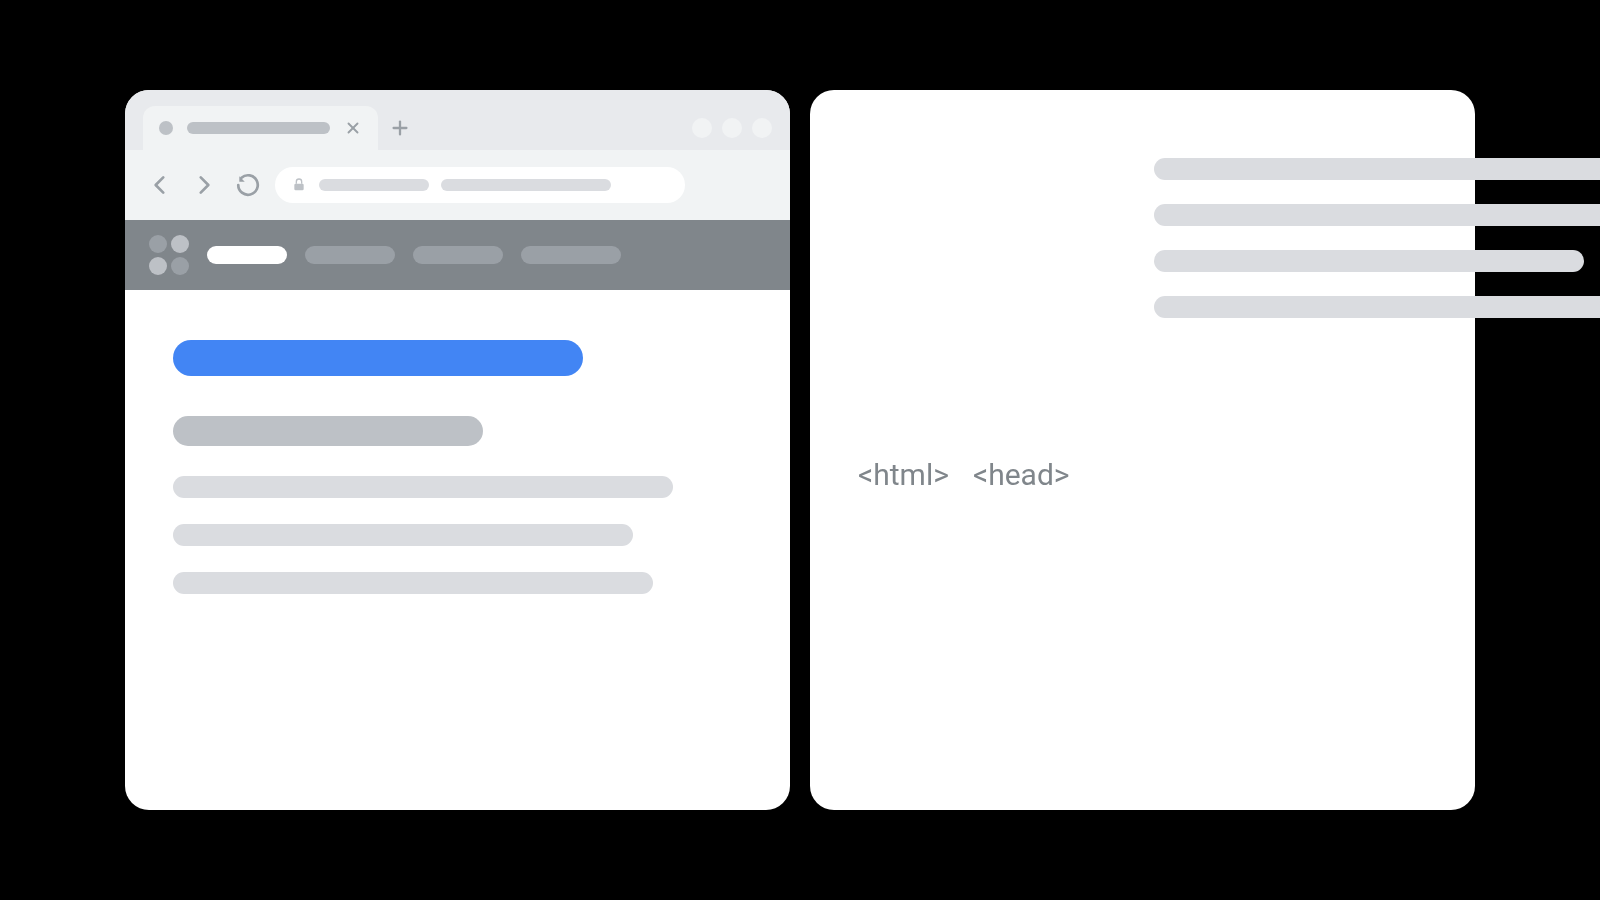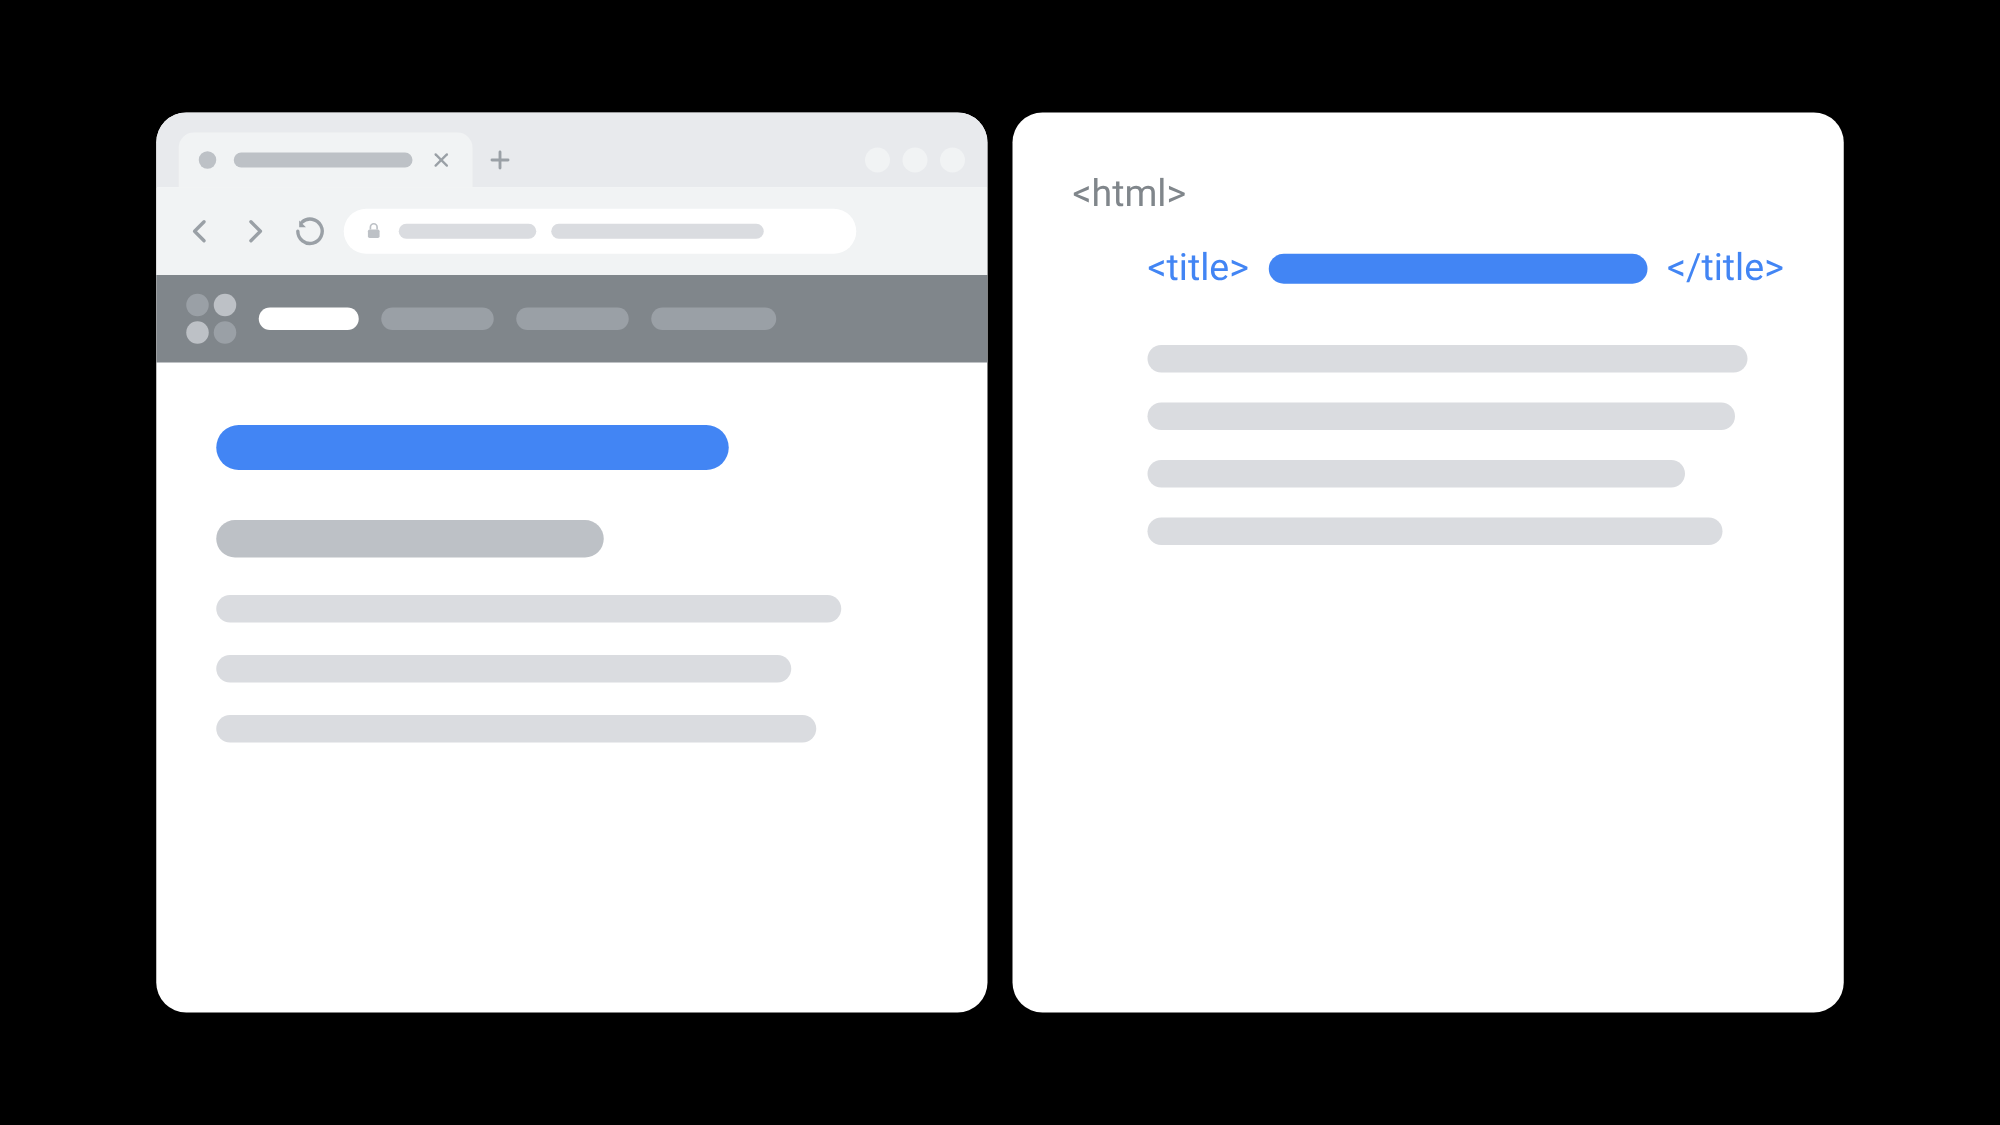--- a/index.html
+++ b/index.html
@@ -34,21 +34,21 @@
 .sitebar .pill.active{background:#fff}
 .sitebar .pill.inactive{background:#9aa0a6}
 
 .page{flex:1;padding:50px 48px 0 48px;display:flex;flex-direction:column;gap:40px}
 .headline{height:36px;border-radius:18px;background:#4285f4;width:410px}
 .subhead{height:30px;border-radius:15px;background:#bdc1c6;width:310px}
 .para{display:flex;flex-direction:column;gap:26px}
 .para .line{height:22px;border-radius:11px;background:#dadce0}
 
 
-.codepanel{width:665px;height:720px;background:#fff;border-radius:24px;padding:48px 48px 0 48px;box-sizing:border-box;display:flex;flex-direction:column;gap:24px;font-family:Roboto,Arial,sans-serif;font-size:30px;color:#80868b}
+.codepanel{width:665px;height:720px;background:#fff;border-radius:24px;padding:48px 48px 0 48px;box-sizing:border-box;display:flex;flex-direction:row;gap:24px;font-family:Roboto,Arial,sans-serif;font-size:30px;color:#80868b}
 .codeline{display:flex;align-items:center;gap:16px}
 .codeline.indent{padding-left:60px}
 .codeline .blue{color:#4285f4}
 .titlebar{height:24px;border-radius:12px;background:#4285f4;flex:1;max-width:310px}
 .bodylines{display:flex;flex-direction:column;gap:24px;padding-left:60px;margin:20px 0 26px 0}
 .bodylines .bl{height:22px;border-radius:11px;background:#dadce0}
 </style>
 </head>
 <body>
 
@@ -135,25 +135,23 @@
             <div class="line" style="width: 480px;"></div>
           </div>
       </div>
     </div>
   </div>
 
   <div class="codepanel">
     <div class="codeline">
         <span>&lt;html&gt;</span>
       </div>
-    <div class="codeline indent">
-      <span class="blue">&lt;title&gt;</span>
-      <span class="titlebar"></span>
-      <span class="blue">&lt;/title&gt;</span>
-    </div>
+    <div class="codeline">
+        <span>&lt;head&gt;</span>
+      </div>
     <div class="bodylines" id="bodylines">
         <div class="bl" style="width: 480px;"></div>
         <div class="bl" style="width: 470px;"></div>
         <div class="bl" style="width: 430px;"></div>
         <div class="bl" style="width: 460px;"></div>
       </div>
   </div>
 
 </div>
 

